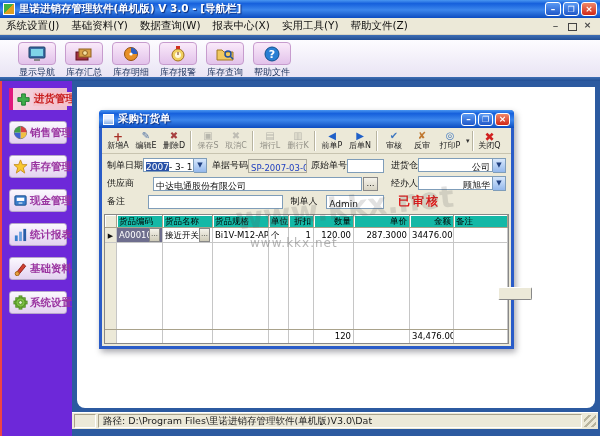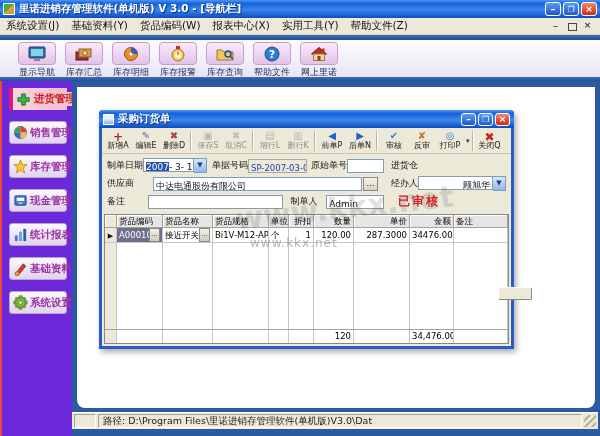--- a/index.html
+++ b/index.html
@@ -130,21 +130,21 @@
   .browse-btn { width:15px; height:14px; border:1px solid #888; background:linear-gradient(180deg,#F4F2EA,#D8D4C4);
     font-size:8px; text-align:center; line-height:12px; margin-left:1px; }
   .rgt { width:122px; display:flex; align-items:center; flex:0 0 auto;text-align:right; }
   .stamp { color:#E01818; font-weight:bold; font-size:12px; letter-spacing:2px; margin-left:14px; }
 
   
   .grid { flex:1; margin:1px 2px 2px 2px; background:#fff; border:1px solid #888;
     display:flex; flex-direction:column; font-size:8.5px; overflow:hidden; }
   .grow { display:flex; }
   .gcell { border-right:1px solid #C6C6C6; padding:0 2px; white-space:nowrap; overflow:hidden; }
-  .ghead { background:#e5e5e5; height:13px; line-height:12px; }
+  .ghead { background:#14b8a6; height:13px; line-height:12px; }
   .ghead .gcell { border-right:1px solid #A9A28B; border-bottom:1px solid #A9A28B;
     box-shadow:inset 1px 1px 0 #fff; }
   .gdata { height:15px; line-height:14px; border-bottom:1px solid #C6C6C6; }
   .gbody { flex:1; }
   .gbody .gcell { border-bottom:none; }
   .gtotal { height:14px; line-height:13px; border-top:1px solid #A9A28B; background:#fff; }
   .c0{width:12px; background:#ECE9D8; flex:0 0 auto; text-align:center;}
   .c1{width:46px; flex:0 0 auto;} .c2{width:50px; flex:0 0 auto;} .c3{width:56px; flex:0 0 auto;}
   .c4{width:20px; flex:0 0 auto;} .c5{width:25px; flex:0 0 auto; text-align:right;}
   .c6{width:40px; flex:0 0 auto; text-align:right;} .c7{width:56px; flex:0 0 auto; text-align:right;}
@@ -178,21 +178,21 @@
     <span class="win-ctrls">
       <span class="wbtn min"></span>
       <span class="wbtn restore"></span>
       <span class="wbtn close"></span>
     </span>
   </div>
 
   <div class="menubar">
     <span class="menu-item">系统设置(J)</span>
     <span class="menu-item">基础资料(Y)</span>
-    <span class="menu-item">货品编码(W)</span>
+    <span class="menu-item">数据查询(W)</span>
     <span class="menu-item">报表中心(X)</span>
     <span class="menu-item">实用工具(Y)</span>
     <span class="menu-item">帮助文件(Z)</span>
     <span class="mdi-ctrls">
       <span class="mbtn min"></span>
       <span class="mbtn restore"></span>
       <span class="mbtn close"></span>
     </span>
   </div>
 
@@ -263,33 +263,20 @@
     <div class="tb-btn">
       <span class="tb-ico">
           <span>
         <svg width="18" height="16" viewBox="0 0 18 16">
               <circle cx="9" cy="8" r="7" fill="#2A7FD4" stroke="#10508C"></circle>
               <text x="9" y="12" font-size="11" font-weight="bold" fill="#fff" text-anchor="middle" font-family="DejaVu Sans">?</text>
             </svg>
           </span>
         </span>
       <span class="tb-label">帮助文件</span>
-    </div>
-    <div class="tb-btn">
-      <span class="tb-ico">
-          <span>
-        <svg width="20" height="16" viewBox="0 0 20 16">
-              <path d="M2.5 8 L10 1.5 L17.5 8 Z" fill="#C03028" stroke="#801810"></path>
-              <rect x="13" y="2.5" width="2.5" height="4" fill="#C03028"></rect>
-              <rect x="4.5" y="8" width="11" height="6.5" fill="#F0D898" stroke="#A08040"></rect>
-              <rect x="8.5" y="10" width="3" height="4.5" fill="#7A4820"></rect>
-            </svg>
-          </span>
-        </span>
-      <span class="tb-label">网上里诺</span>
     </div>
   </div>
 
   <div class="navy-strip2"></div>
 
   <div class="sidebar">
     <div class="nav-btn active">
       <span class="nav-ico">
         <svg width="15" height="15" viewBox="0 0 16 16">
             <path d="M6 2h4v4h4v4h-4v4H6v-4H2V6h4z" fill="#3FAE49" stroke="#1E7A2E"></path>
@@ -454,20 +441,24 @@
           <span class="field cval"><span class="sel-year">2007</span><span>- 3- 1</span></span>
           <span class="carrow"></span>
         </span>
         <span class="flabel" style="width:48px;margin-left:5px">单据号码</span>
         <span class="field sunken" style="width:102px;font-size:8.5px">SP-2007-03-01-0001</span>
         <span class="flabel" style="width:44px;margin-left:4px">原始单号</span>
         <span class="field" style="width:62px"></span>
         <span style="flex:1"></span>
         <span class="rgt">
           <span class="flabel" style="width:34px">进货仓</span>
+          <span class="combo" style="flex:1">
+            <span class="field cval">公司</span>
+            <span class="carrow"></span>
+          </span>
         </span>
       </div>
       <div class="frow">
         <span class="flabel" style="width:46px">供应商</span>
         <span class="field" style="flex:1">中达电通股份有限公司</span>
         <span class="browse-btn">…</span>
         <span style="width:6px"></span>
         <span class="rgt">
           <span class="flabel" style="width:34px">经办人</span>
           <span class="combo" style="flex:1">

